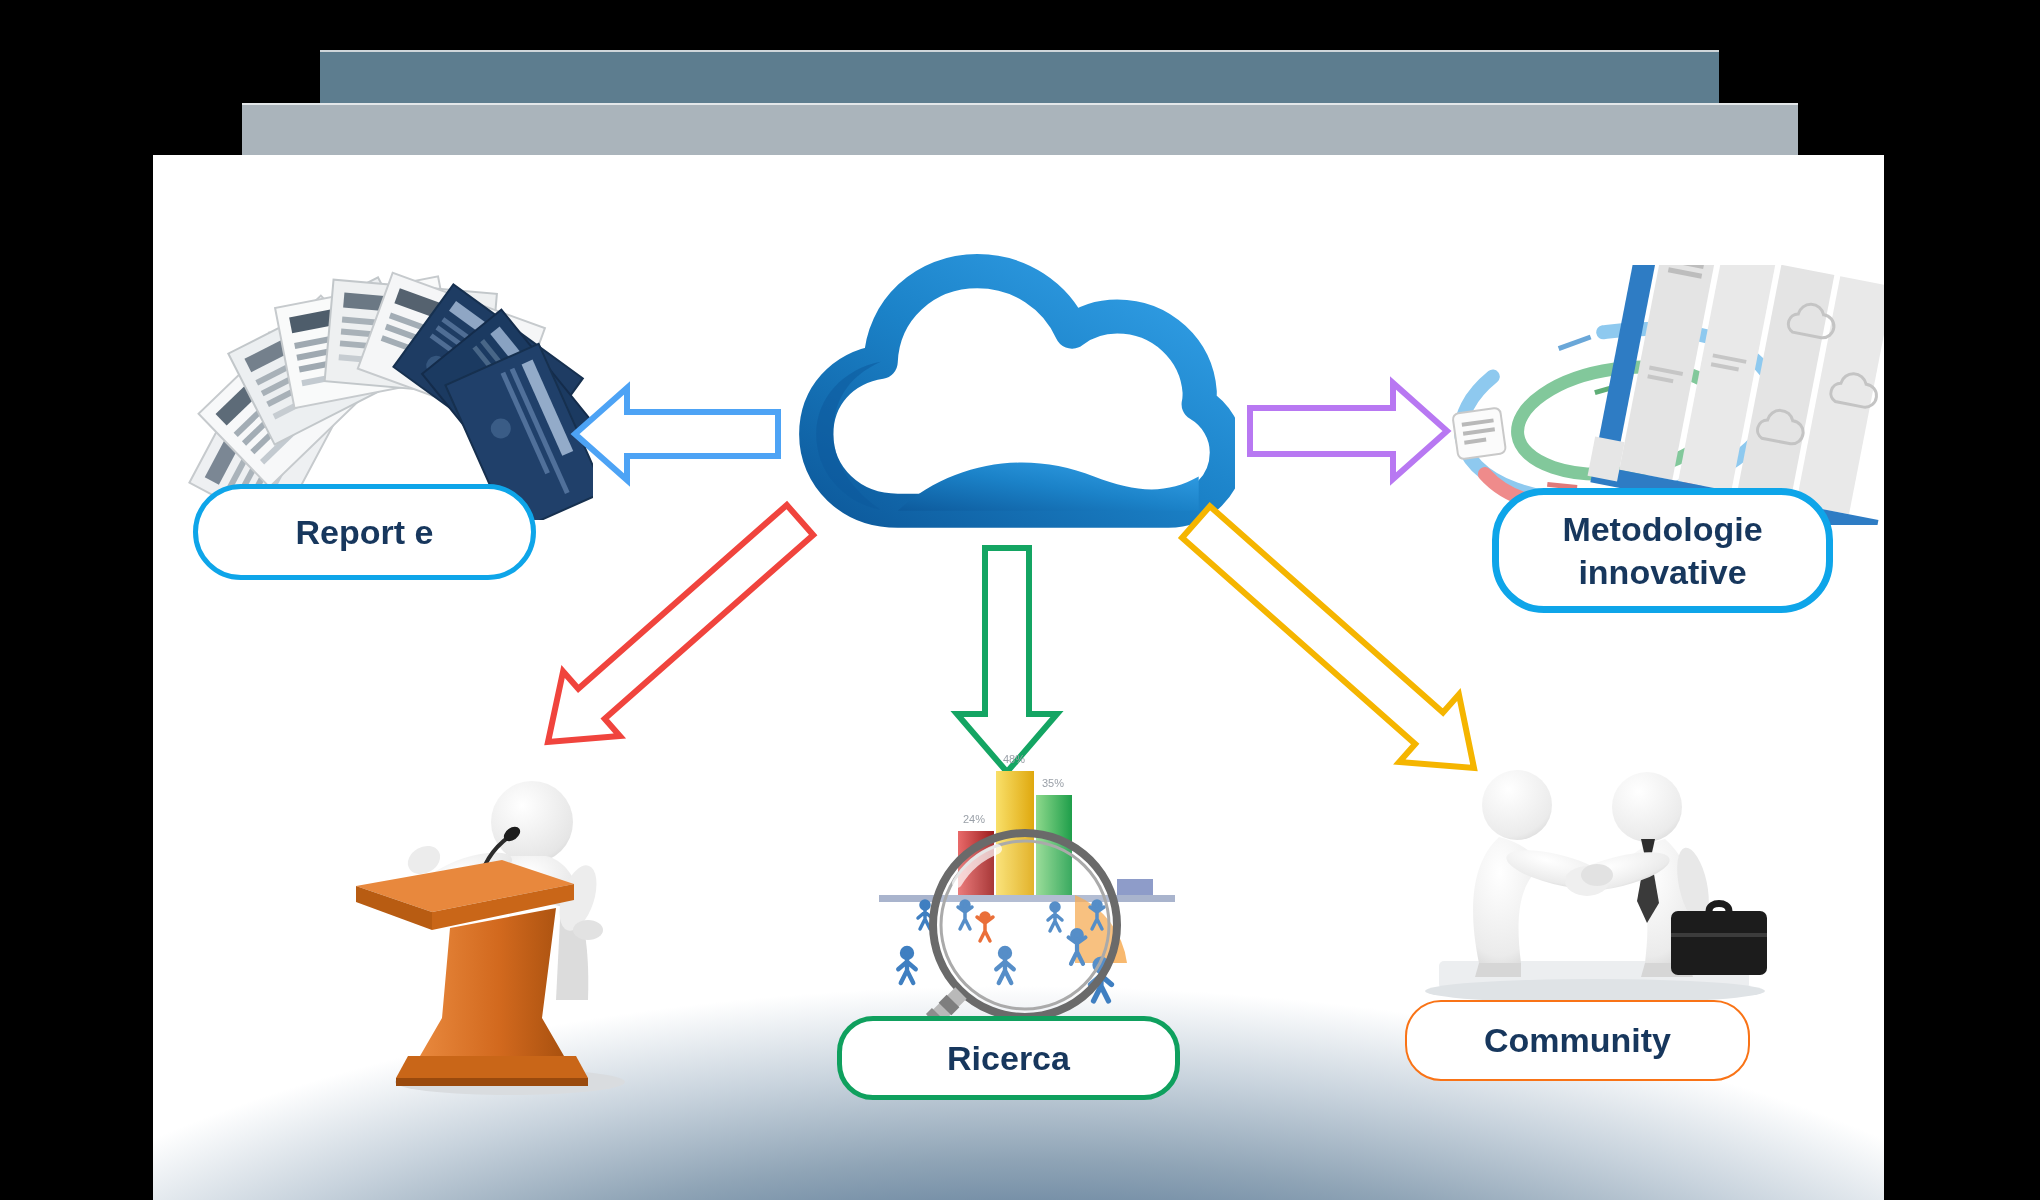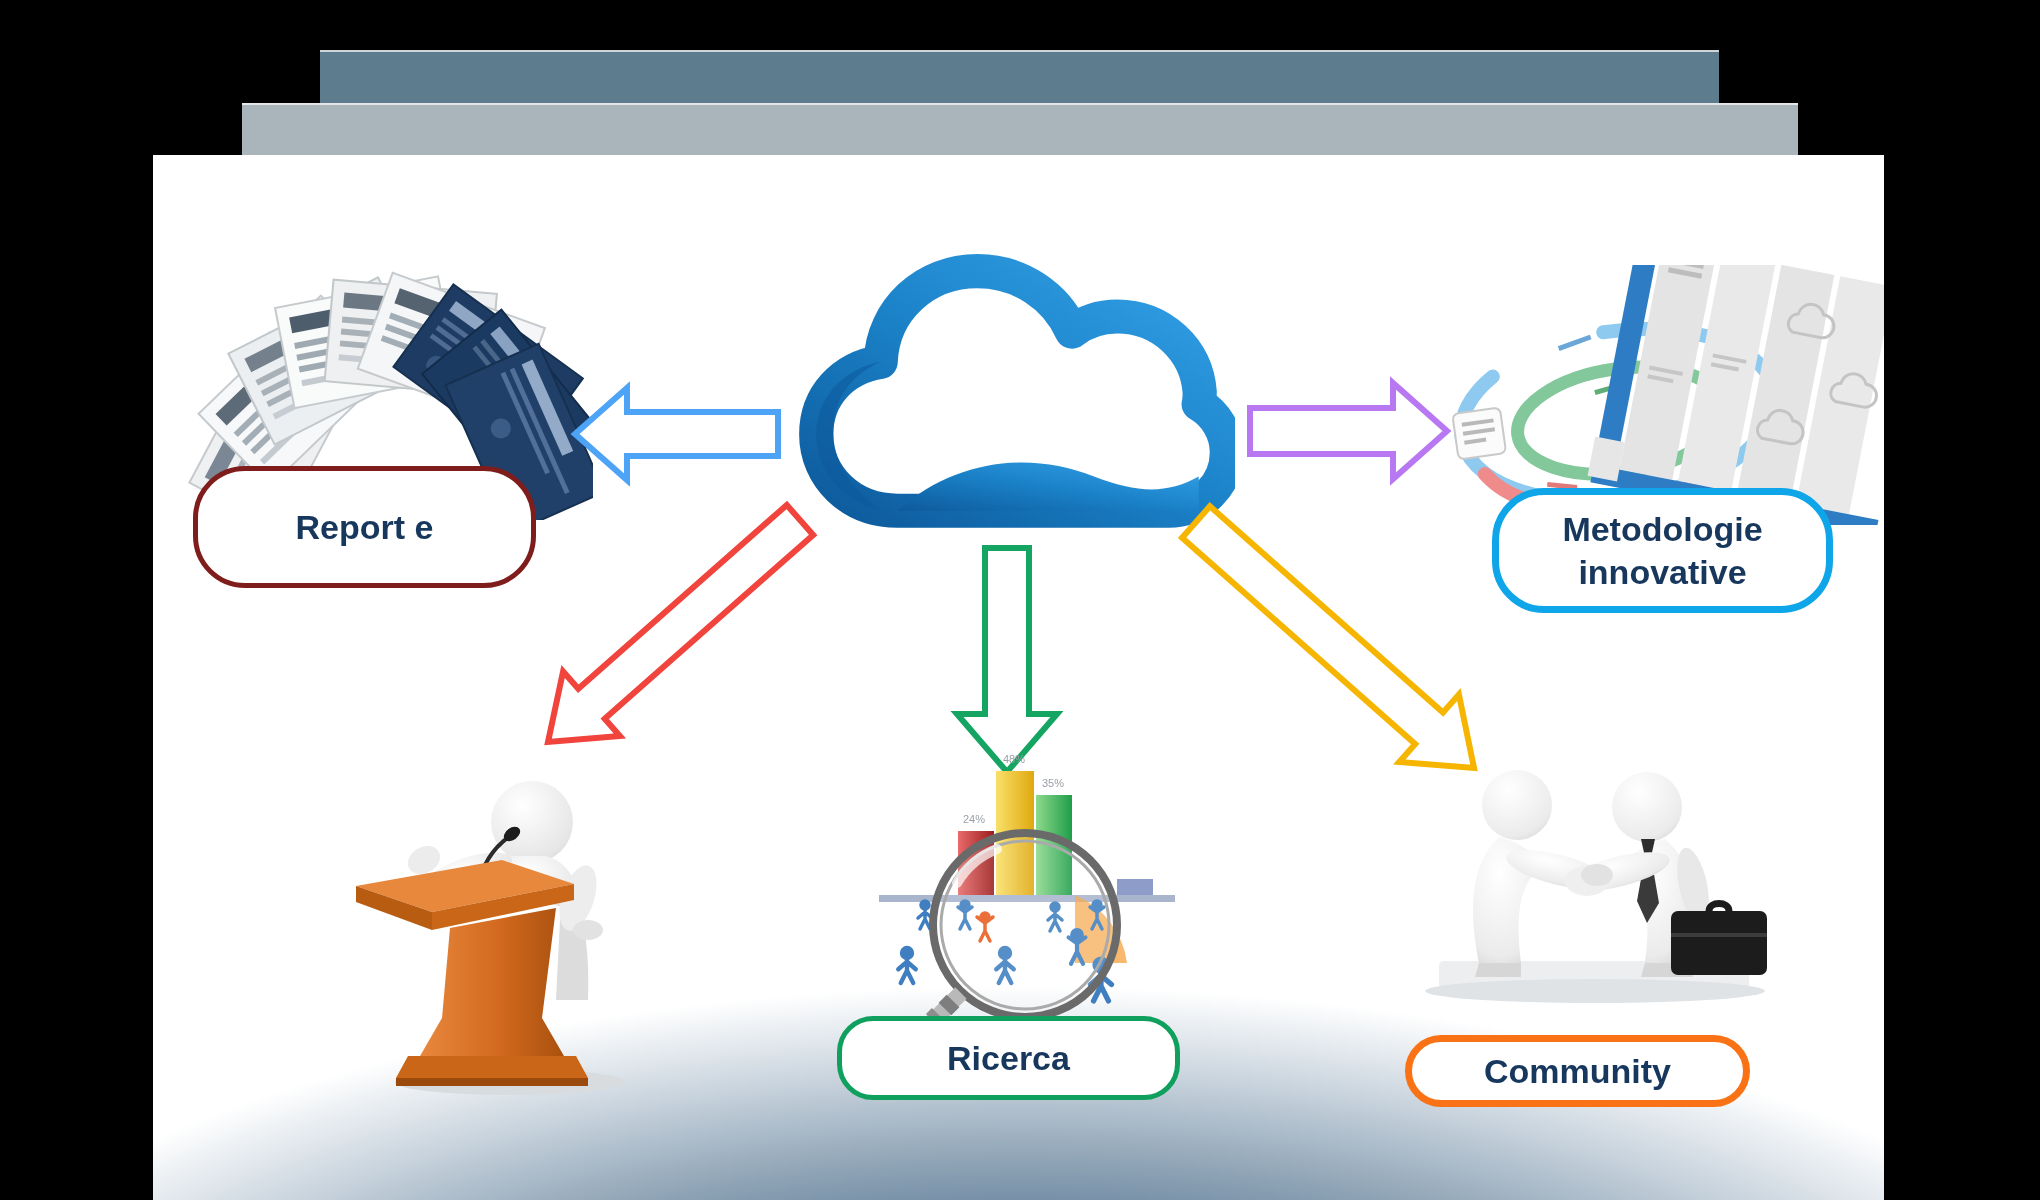--- a/index.html
+++ b/index.html
@@ -13,25 +13,25 @@
   
   .slide{position:absolute;left:153px;top:155px;width:1731px;height:1045px;background:#ffffff;overflow:hidden;}
   .slide-gradient{position:absolute;left:0;top:0;width:100%;height:100%;
      background:radial-gradient(ellipse 1500px 620px at 50% 127%,
         #2f5578 0%, #3f6182 22%, #5d7b98 38%, #8fa4b6 52%, #c8d3dd 66%, rgba(255,255,255,0) 80%);}
   
   .node-box{position:absolute;box-sizing:border-box;background:#ffffff;
             display:flex;flex-direction:column;align-items:center;justify-content:center;
             text-align:center;color:#17375d;font-weight:bold;font-size:34px;line-height:1.24;}
   .node-box span{display:block;white-space:nowrap;}
-  .box-report     {left:40px;  top:311px; width:343px;height:122px;border:5px solid #7f1d1d;border-radius:52px;}
+  .box-report     {left:40px;  top:329px; width:343px;height:96px;border:5px solid #0ea5e9;border-radius:52px;}
   .box-metodologie{left:1339px;top:333px; width:341px;height:125px;border:7px solid #0ea5e9;border-radius:52px;}
   .box-convegni   {left:139px; top:818px; width:341px;height:130px;border:5px solid #ea3d36;border-radius:52px;}
   .box-ricerca    {left:684px; top:861px; width:343px;height:84px; border:5px solid #0fa05e;border-radius:36px;}
-  .box-community  {left:1252px;top:880px; width:345px;height:72px; border:7px solid #f97316;border-radius:36px;}
+  .box-community  {left:1252px;top:845px; width:345px;height:81px; border:2px solid #f97316;border-radius:36px;}
   .abs{position:absolute;}
 </style>
 </head>
 <body>
 
 <div class="stage">
 
   <div class="bar-front"></div>
   <div class="bar-back"></div>
 

